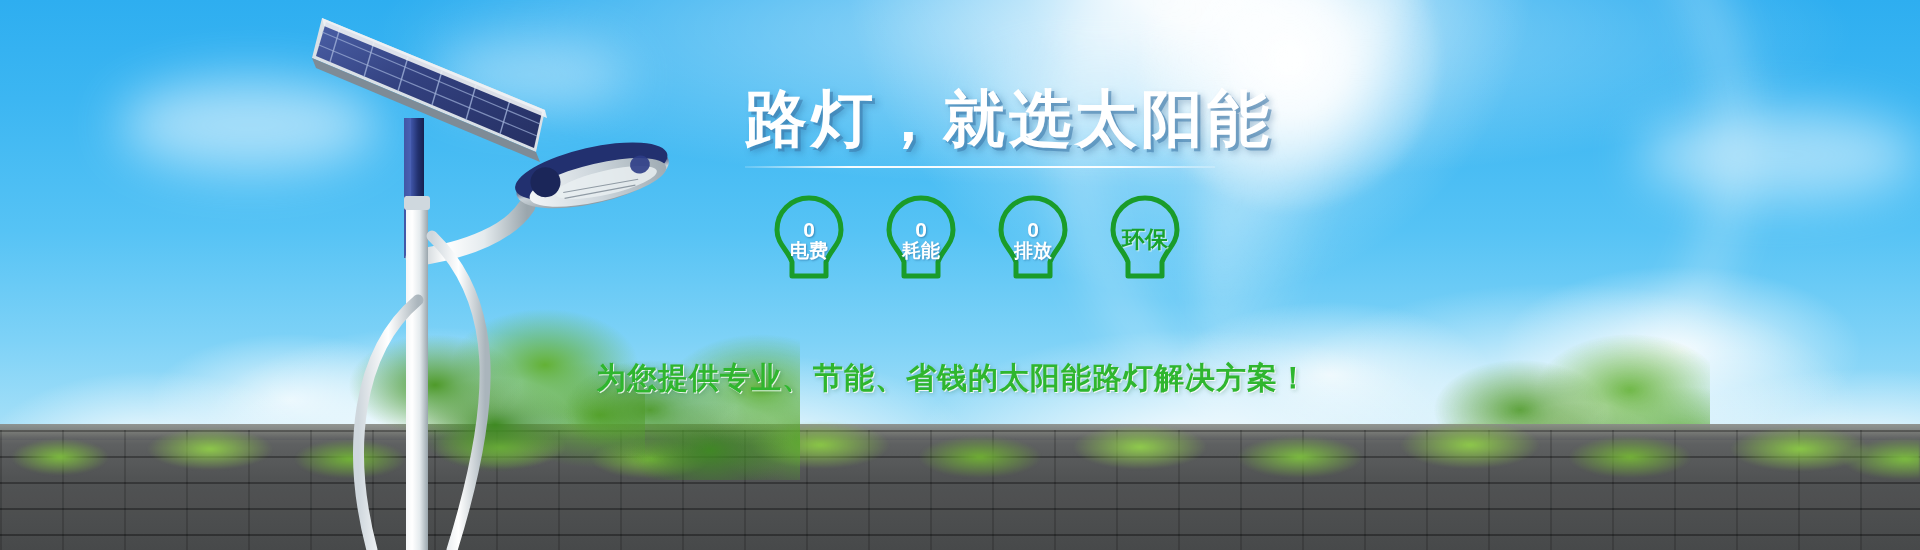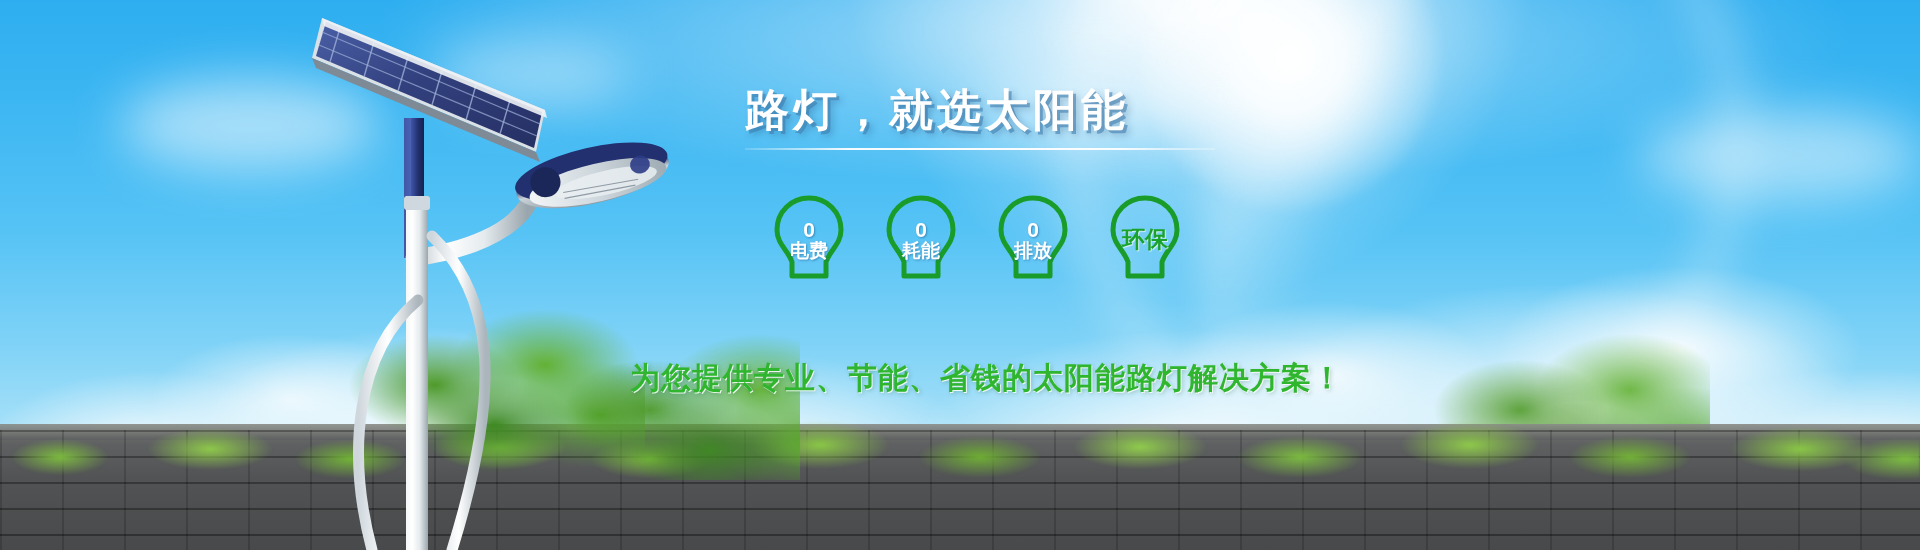--- a/index.html
+++ b/index.html
@@ -113,21 +113,21 @@
   .tree.t3 { left:1430px; bottom:60px; width:280px; height:160px; opacity:0.9; }
 
   
   .lamp { position:absolute; left:0; top:0; width:1920px; height:550px; pointer-events:none; }
 
   
   .copy {
     position:absolute; left:745px; top:88px; width:520px;
   }
   .headline {
-    font-size:44px; font-weight:bold; letter-spacing:4px;
+    font-size:62px; font-weight:bold; letter-spacing:4px;
     color:#ffffff; line-height:1.0; white-space:nowrap;
     text-shadow:
       3px 3px 0 rgba(60,120,170,0.55),
       5px 5px 7px rgba(30,80,130,0.35);
   }
   .rule {
     margin-top:16px; width:470px; height:2px;
     background:linear-gradient(90deg, rgba(255,255,255,0.15) 0%, rgba(255,255,255,0.95) 22%, rgba(255,255,255,0.95) 80%, rgba(255,255,255,0.2) 100%);
   }
 
@@ -154,21 +154,21 @@
     color:#ffffff; text-align:center;
     text-shadow:1px 1px 2px rgba(30,90,140,0.5);
   }
   .badge.eco .badge-text {
     color:#19a22c;
     text-shadow:1px 1px 1px rgba(255,255,255,0.7);
     font-size:23px;
   }
 
   .tagline {
-    position:absolute; left:630px; top:358px;
+    position:absolute; left:596px; top:358px;
     font-size:30px; font-weight:bold; letter-spacing:1px;
     white-space:nowrap;
     color:#2fb62e;
     text-shadow:
       1px 1px 0 rgba(255,255,255,0.85),
       2px 2px 4px rgba(20,90,40,0.25);
   }
 </style>
 </head>
 <body>

